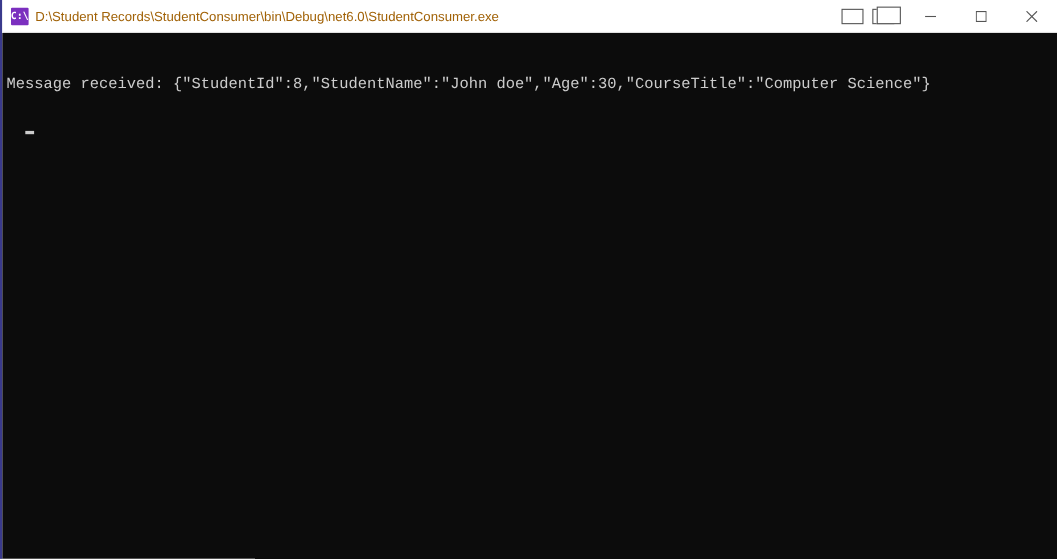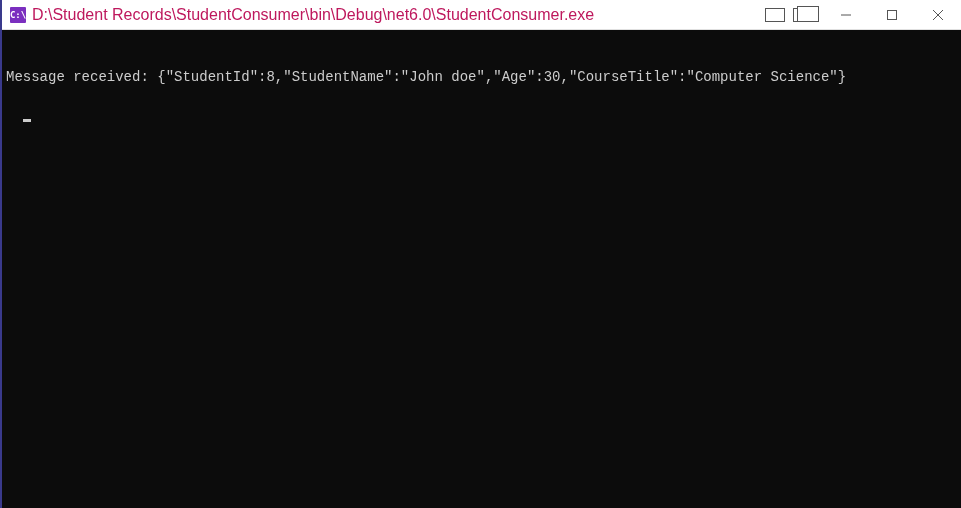--- a/index.html
+++ b/index.html
@@ -31,22 +31,22 @@
       align-items: center;
       justify-content: center;
       color: #fff;
       font-size: 9px;
       font-weight: bold;
       font-family: Consolas, monospace;
       margin-right: 6px;
       border-radius: 1px;
     }
     .title-text {
-      font-size: 16px;
-      color: #be185d;
+      font-size: 12px;
+      color: #a16207;
       flex: 0 1 auto;
       white-space: nowrap;
     }
     .titlebar-spacer {
       flex: 1;
     }
     .titlebar-icons {
       display: flex;
       align-items: center;
       gap: 8px;

